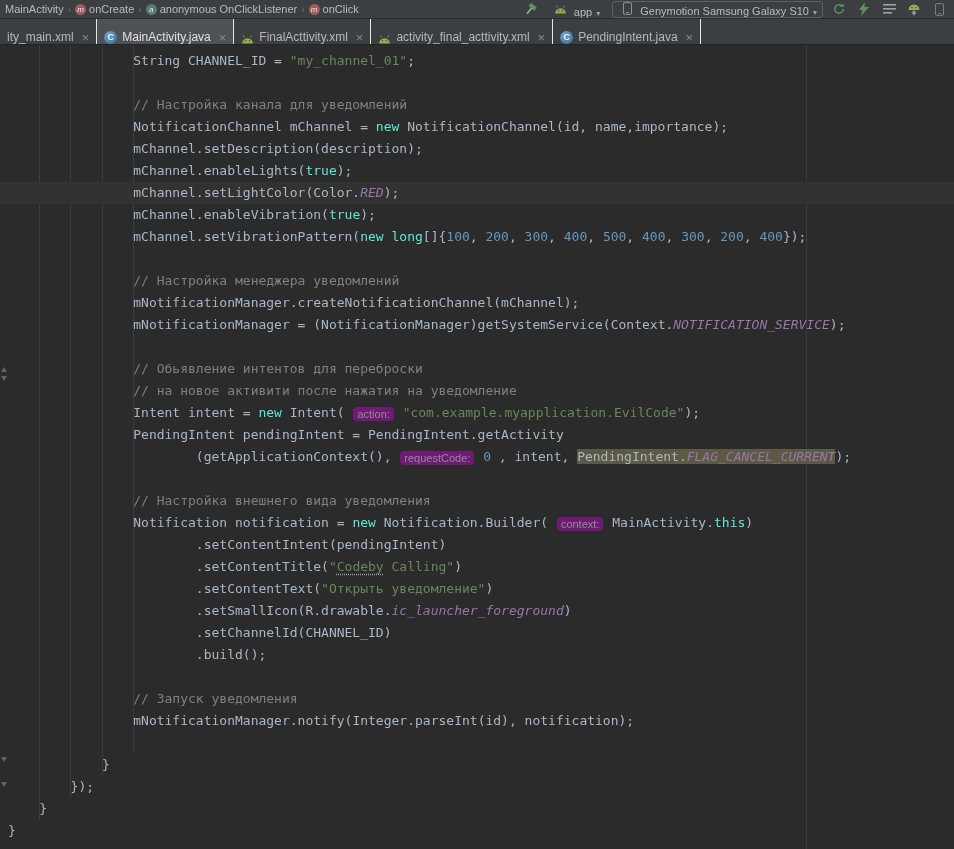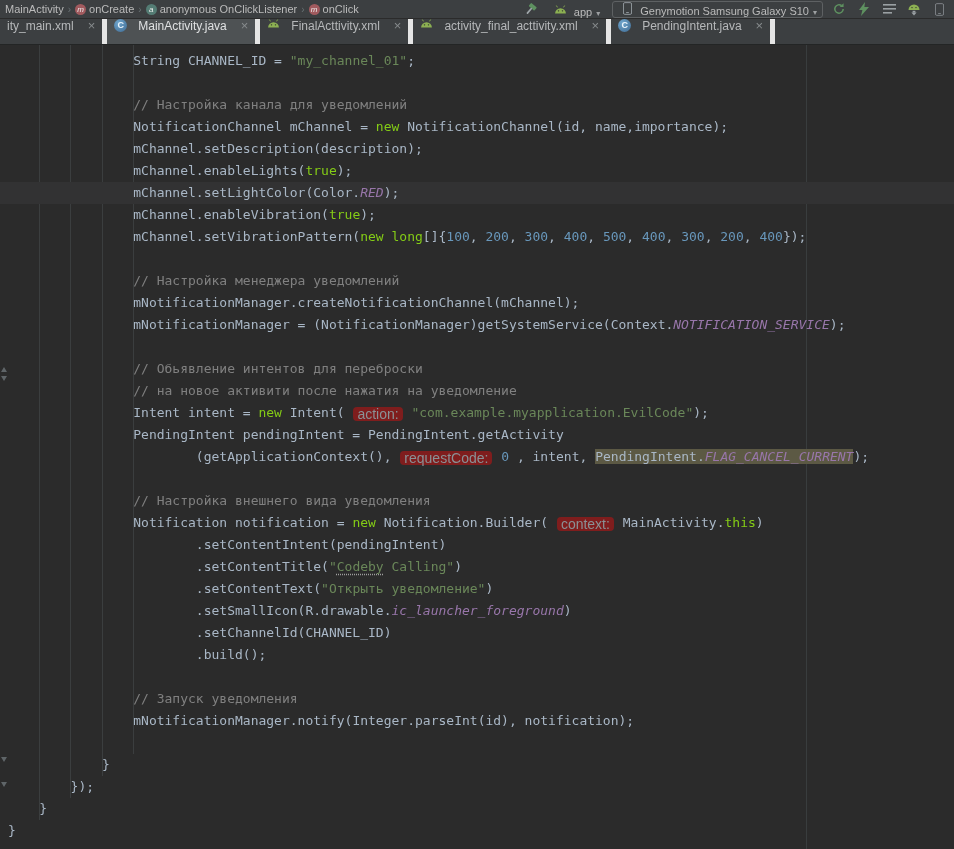--- a/index.html
+++ b/index.html
@@ -15,45 +15,45 @@
   .ci-m{background:#A15A5E}
   .ci-a{background:#547C74}
   .toolbar-right{display:flex;align-items:center;gap:7px}
   .tb-icon{display:inline-flex;align-items:center;justify-content:center;width:18px;height:16px}
   .combo{display:inline-flex;align-items:flex-end;gap:4px;height:17px;padding:0 5px;color:#BBBBBB}
   .combo.bordered{border:1px solid #5E6163;border-radius:3px}
   .arrow{font-size:8px;color:#9DA0A2}
 
   
   .tabbar{height:26px;background:#3C3F41;display:flex;align-items:stretch;border-bottom:1px solid #232525}
-  .tab{display:flex;align-items:flex-start;gap:11px;padding:0 7px;font-size:12px;color:#B6B8BA;border-right:5px solid #e5e5e5;cursor:default}
+  .tab{display:flex;align-items:flex-end;gap:5px;padding:0 7px;font-size:12px;color:#B6B8BA;border-right:1px solid #e5e5e5;cursor:default}
   .tab.active{background:#4E5254;color:#DFE1E2}
   .tab-close{color:#878B8D;font-size:13px;line-height:1;margin-left:3px}
   .ic-class{width:13px;height:13px;border-radius:50%;flex:none;
             background:radial-gradient(circle at 35% 30%,#6FA5CC,#3F6B93);
             color:#EAF4FB;font-size:9px;font-weight:bold;line-height:13px;text-align:center}
   .ic-android{display:inline-flex;flex:none}
 
   
   .editor{position:relative;height:804px;background:#2B2B2B;overflow:hidden}
   .guide{position:absolute;width:1px;background:#3B3E3F;top:0}
   .margin-line{position:absolute;left:806px;top:0;bottom:0;width:1px;background:#393D3E}
   .code{position:absolute;left:0;right:0;top:5px;font-family:"DejaVu Sans Mono",monospace;
         font-size:13px;line-height:22px;white-space:pre;color:#A9B7C6}
   .line{height:22px;padding-left:8px}
   .line.current{background:#323233}
-  .sg-k{color:#84cc16}
+  .sg-k{color:#5eead4}
   .sg-s{color:#6A8759}
   .sg-c{color:#808080}
   .sg-n{color:#6897BB}
   .sg-co{color:#9876AA;font-style:italic}
   .sg-st{}
   .sg-f{text-underline-offset:3px}
-  .sg-hint{display:inline-block;background:#7f1d1d;color:#8A9195;border-radius:4px;
-           font-family:"Liberation Sans",sans-serif;font-size:14px;line-height:14px;
+  .sg-hint{display:inline-block;background:#701a75;color:#8A9195;border-radius:4px;
+           font-family:"Liberation Sans",sans-serif;font-size:11px;line-height:14px;
            padding:0 4px;vertical-align:middle;margin:0 1px}
   .hl{background:#5C5944}
   .typo{text-decoration:underline dotted #9E9E9E;text-underline-offset:3px}
   .fold{position:absolute;left:1px;width:0;height:0;border-left:3.5px solid transparent;border-right:3.5px solid transparent}
   .fold.up{border-bottom:5px solid #5F6568}
   .fold.down{border-top:5px solid #5F6568}
 </style>
 </head>
 <body>
 

